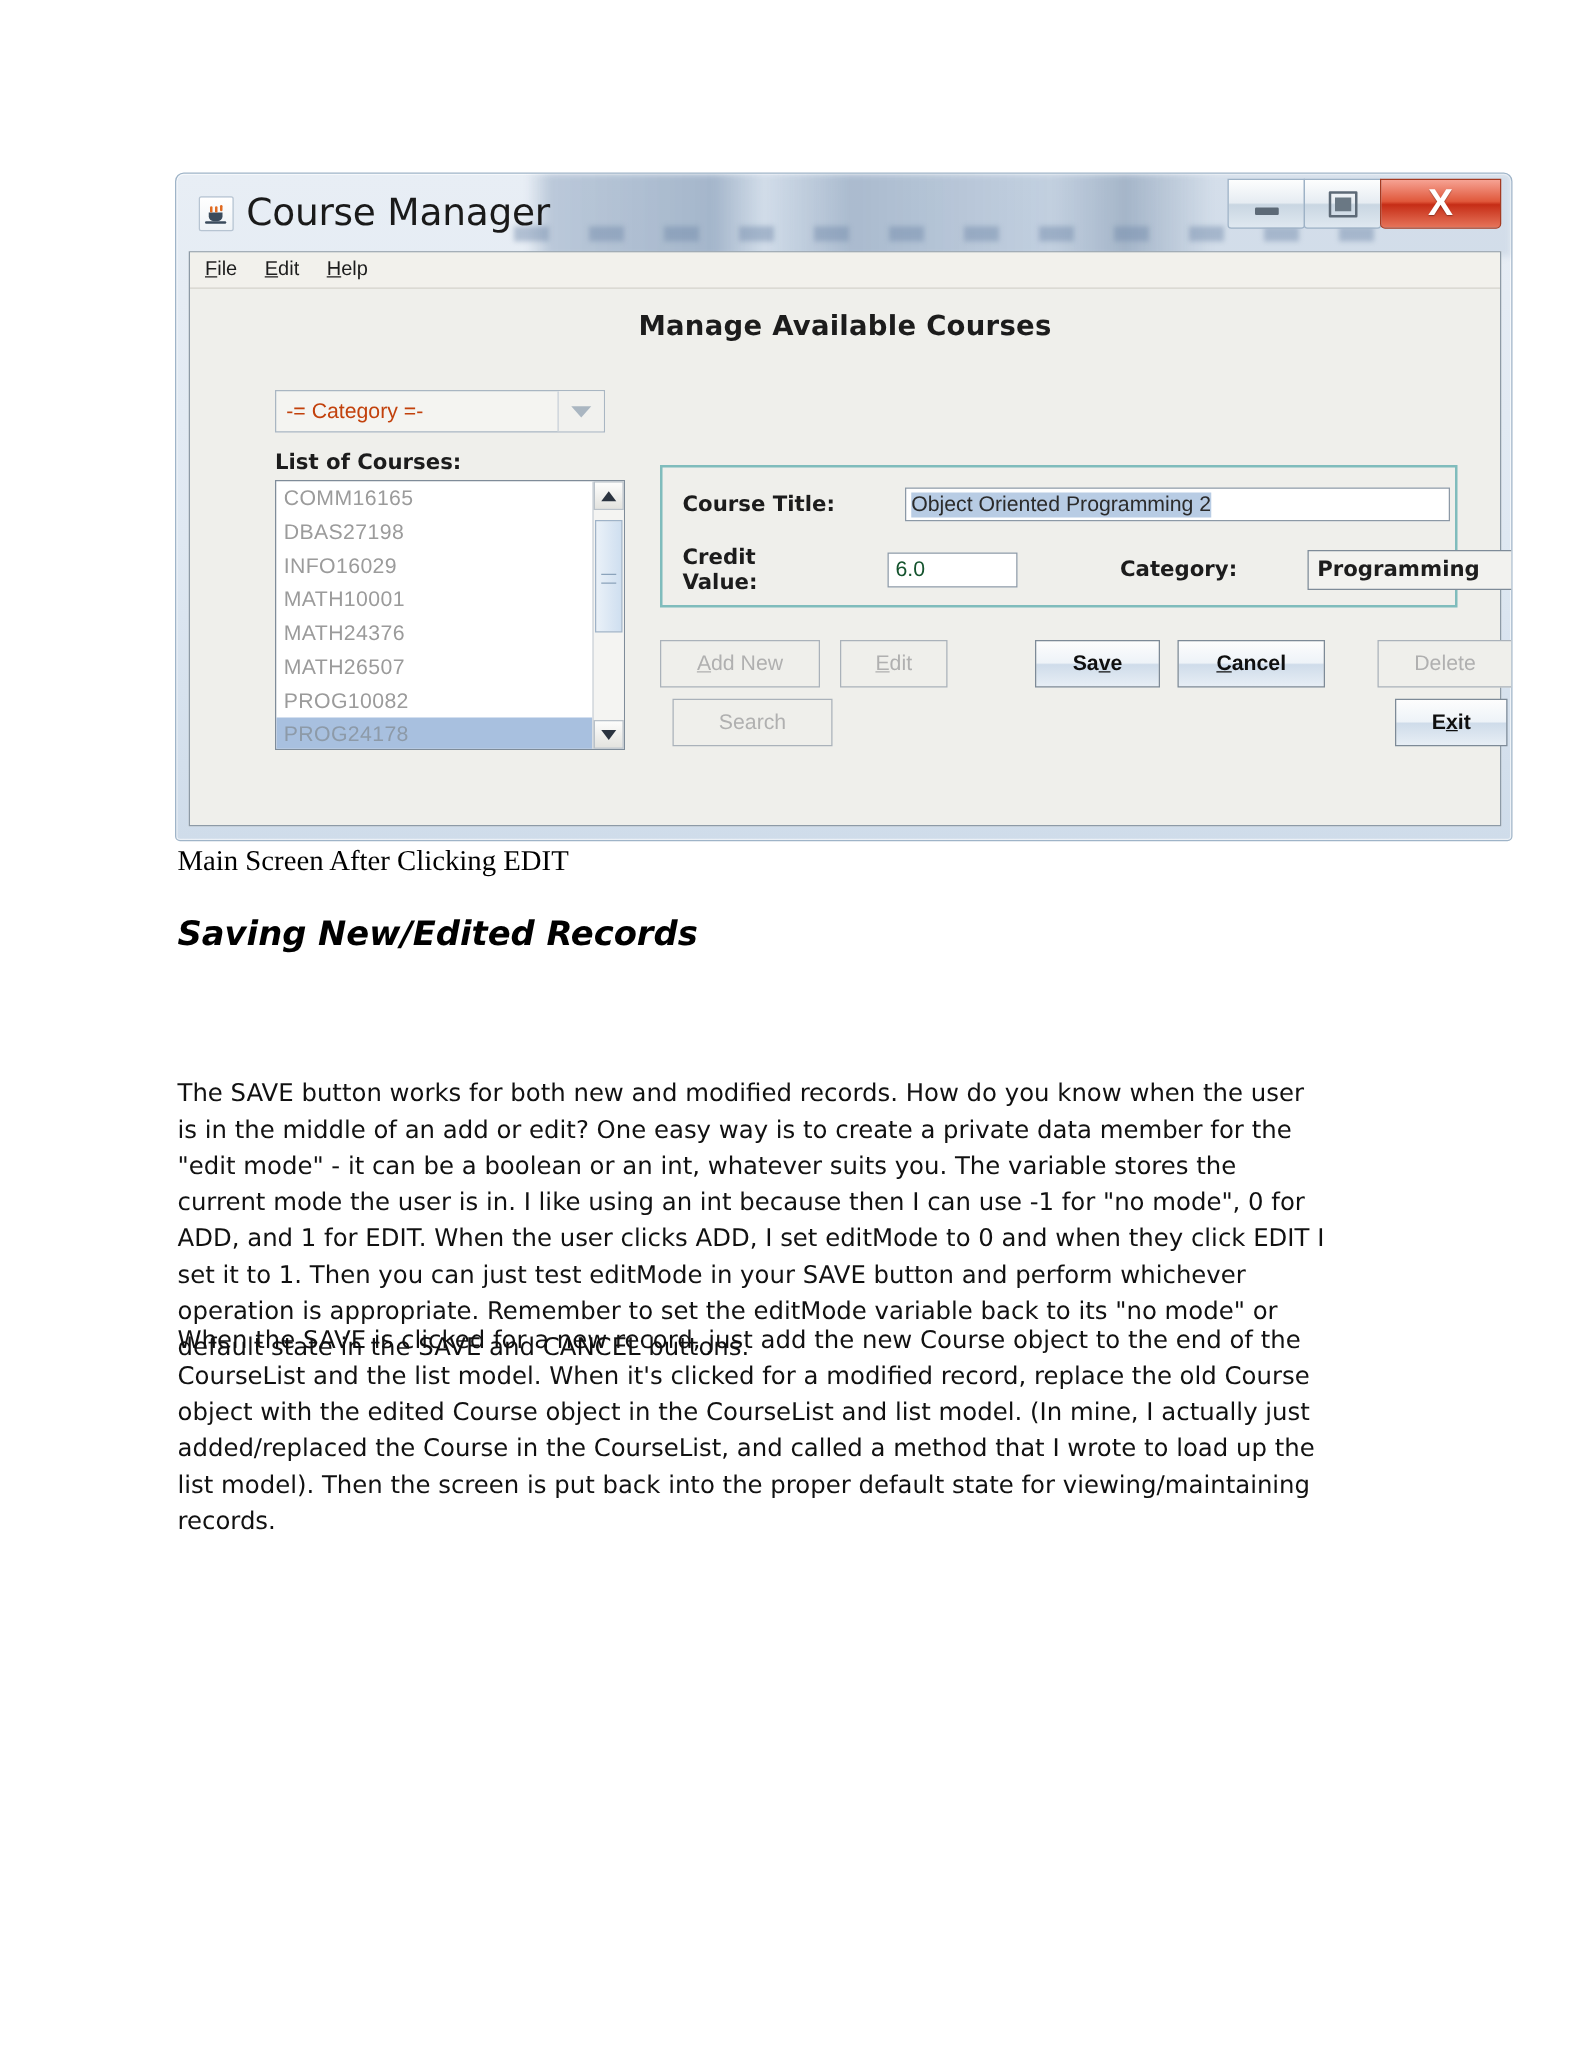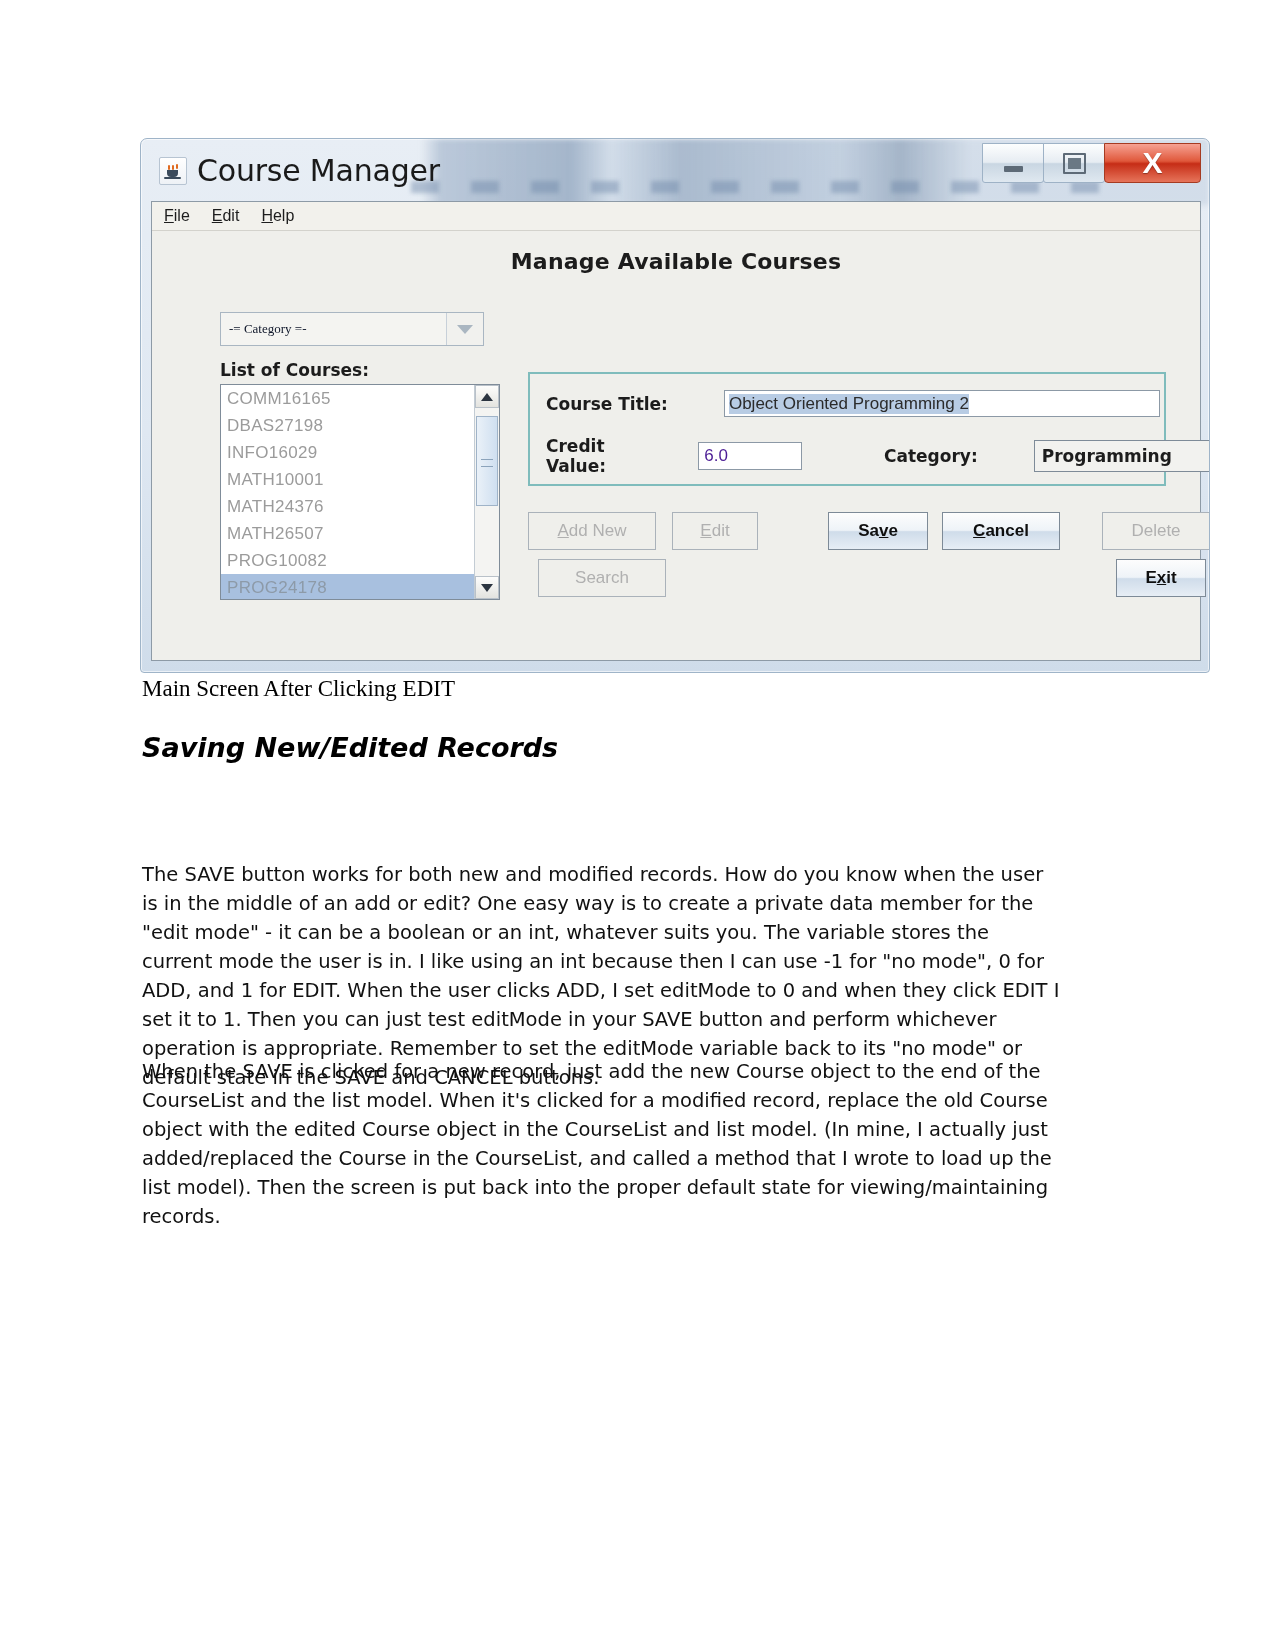--- a/index.html
+++ b/index.html
@@ -216,25 +216,25 @@
     left: 68px; top: 110px;
     width: 264px;
     height: 34px;
     border: 1px solid #a9b6c2;
     background: #f4f4f1;
     display: flex;
     box-sizing: border-box;
   }
   .category-combo .ctext {
     flex: 1;
-    font-size: 13px;
-    color: #0f172a;
+    font-size: 17px;
+    color: #c2410c;
     display: flex; align-items: center;
     padding-left: 8px;
-    font-family: Liberation Serif, serif;
+    font-family: Liberation Sans, sans-serif;
   }
   .category-combo .carrow {
     width: 36px;
     border-left: 1px solid #c7d0d9;
     display: flex; align-items: center; justify-content: center;
     background: #f1f1ee;
   }
   .tri-down {
     width: 0; height: 0;
     border-left: 8px solid transparent;
@@ -358,29 +358,30 @@
     padding-left: 4px;
     overflow: hidden;
   }
   .text-input .sel {
     background: #b8cce4;
     color: #2b2b2b;
     white-space: nowrap;
   }
   .row-credit { left: 16px; top: 62px; }
   .credit-input {
+    margin-left: 12px;
     width: 118px;
     height: 28px;
     background: #ffffff;
     border: 1px solid #8c99a6;
     box-sizing: border-box;
     display: flex; align-items: center;
     padding-left: 5px;
     font-size: 17px;
-    color: #4c1d95;
+    color: #14532d;
     font-family: "Liberation Sans", sans-serif;
   }
   .cat-label { margin-left: 38px; }
   .cat-combo {
     margin-left: 12px;
     width: 266px;
     height: 32px;
     border: 1px solid #7e8b98;
     background: #f2f2ef;
     box-sizing: border-box;

